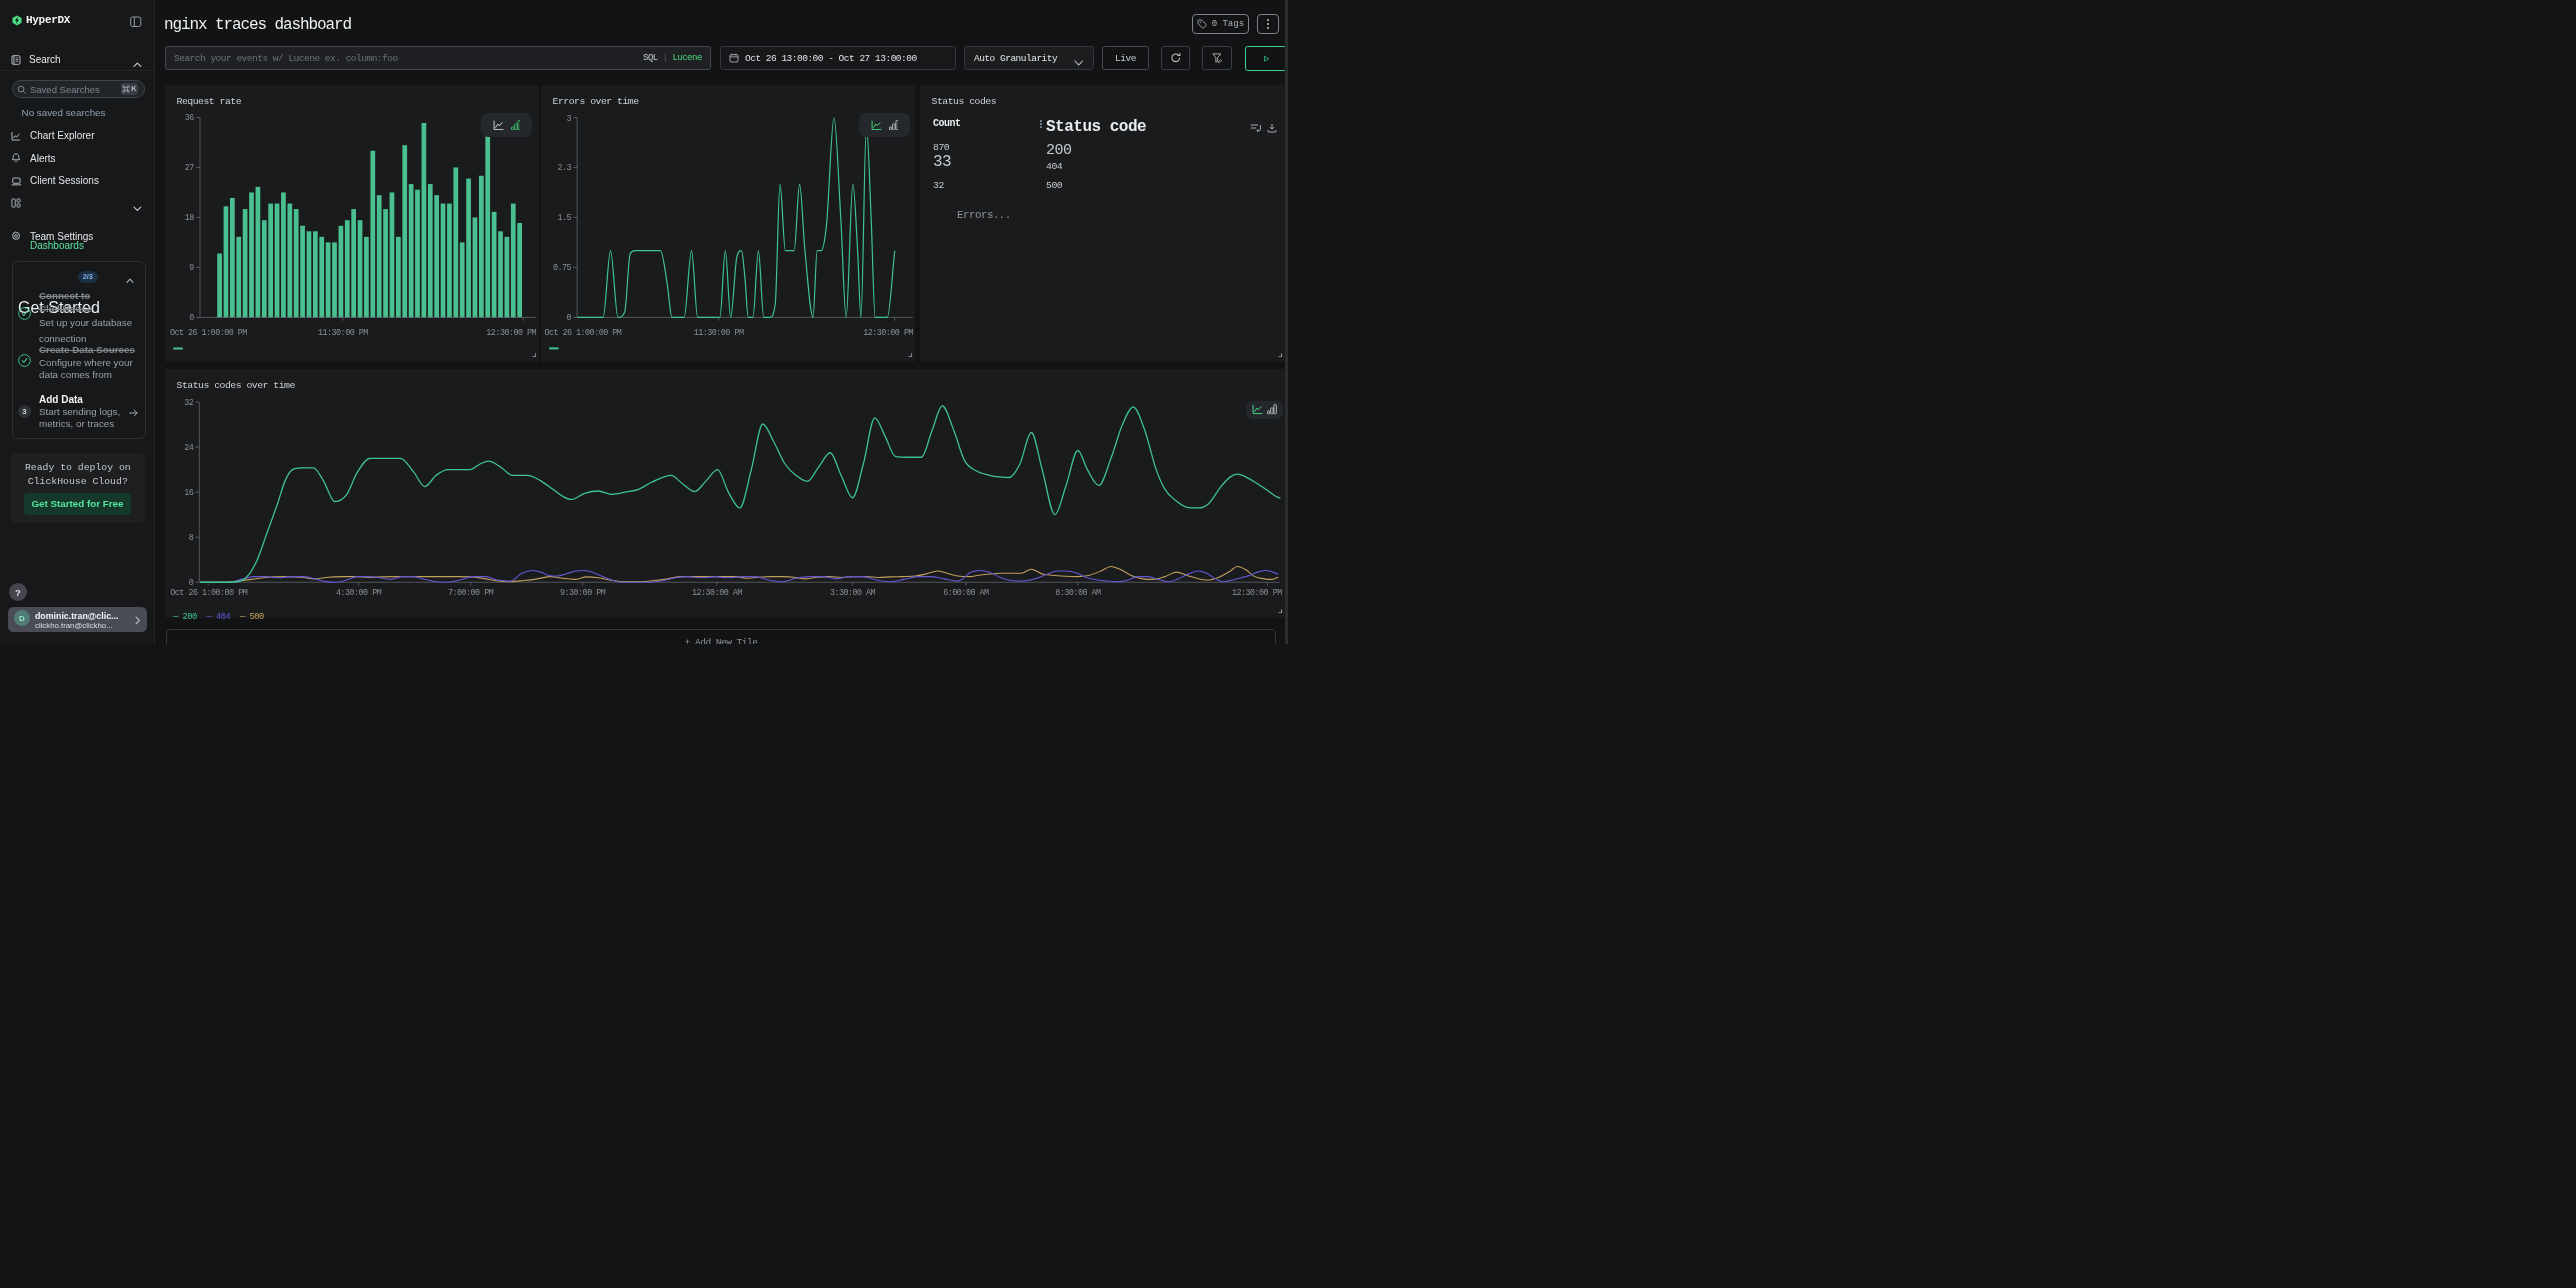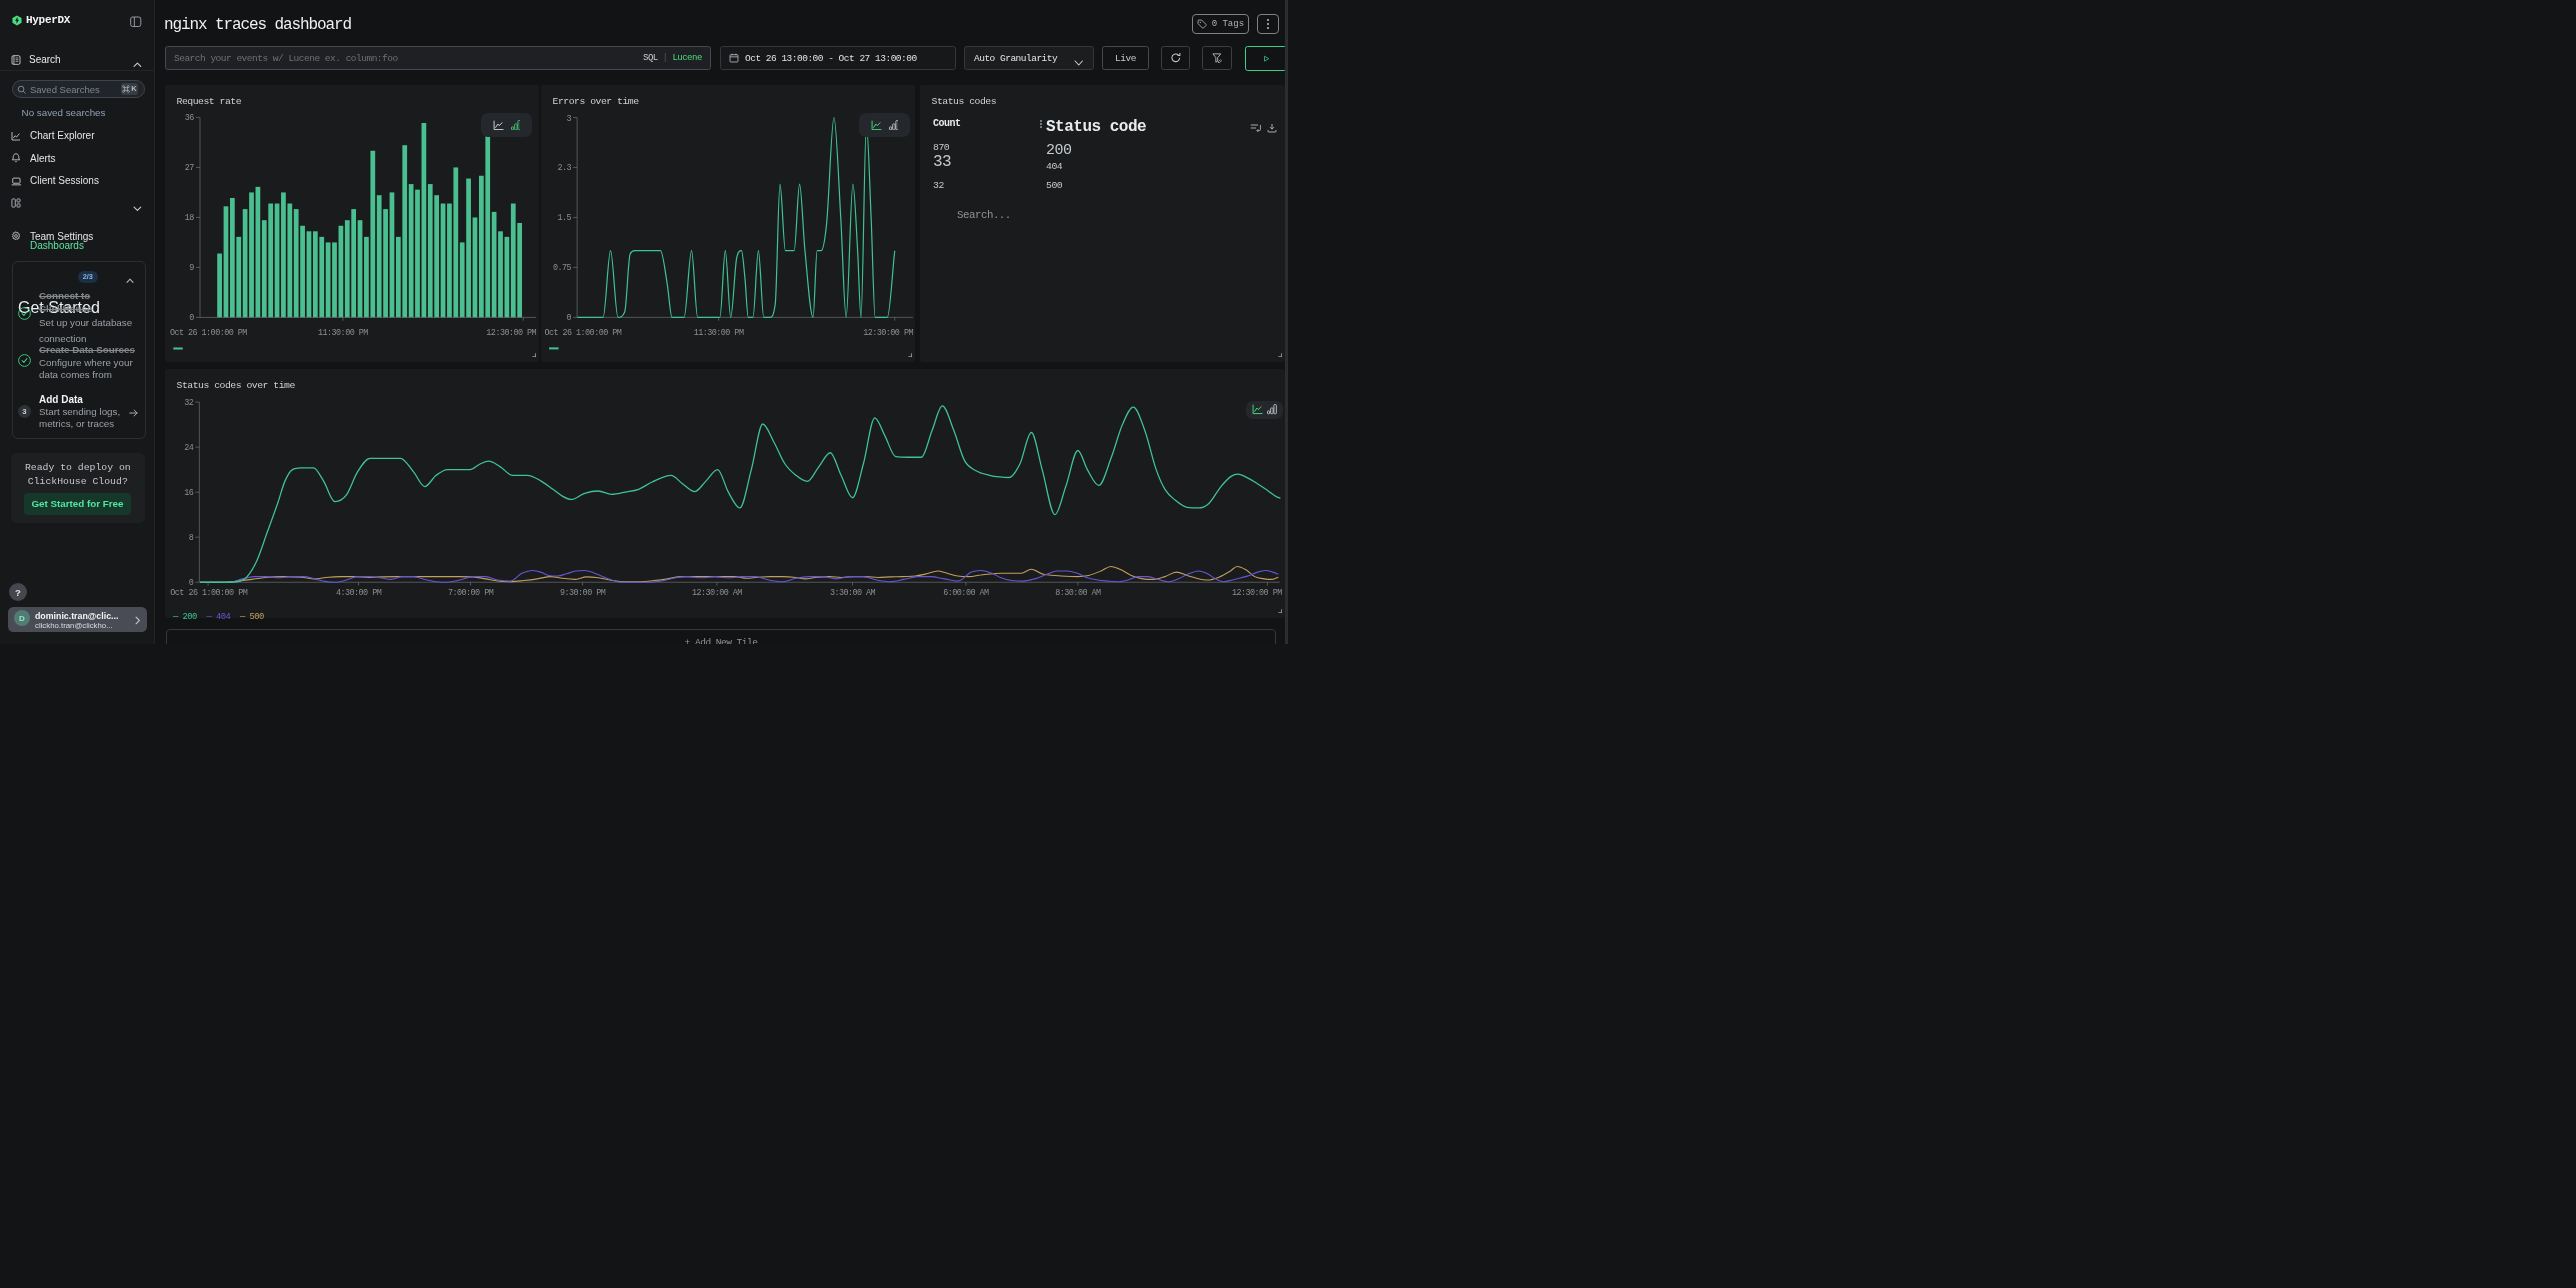--- a/index.html
+++ b/index.html
@@ -319,21 +319,21 @@
   <div class="abs" style="left:347px;top:38px;"><svg class="" width="10" height="10" viewBox="0 0 15 15" fill="none">
           <path d="M7.5 1.5 V9 M4.5 6.2 L7.5 9.2 L10.5 6.2" stroke="#b3b8bc" stroke-width="1.4" fill="none"></path>
           <path d="M1.5 10.5 V12.5 a1 1 0 0 0 1 1 H12.5 a1 1 0 0 0 1 -1 V10.5" stroke="#b3b8bc" stroke-width="1.4" fill="none"></path>
         </svg></div>
   <div class="abs mono" style="left:13px;top:57px;font-size:9.8px;color:#c6cacd;letter-spacing:-0.5px;">870</div>
   <div class="abs mono" style="left:126px;top:57px;font-size:15px;color:#c6cacd;letter-spacing:-0.5px;">200</div>
   <div class="abs mono" style="left:13px;top:68px;font-size:16px;color:#c6cacd;letter-spacing:-0.5px;">33</div>
   <div class="abs mono" style="left:126px;top:76px;font-size:9.8px;color:#c6cacd;letter-spacing:-0.5px;">404</div>
   <div class="abs mono" style="left:13px;top:95px;font-size:9.8px;color:#c6cacd;letter-spacing:-0.5px;">32</div>
   <div class="abs mono" style="left:126px;top:95px;font-size:9.8px;color:#c6cacd;letter-spacing:-0.5px;">500</div>
-  <div class="abs mono" style="left:37px;top:124px;font-size:10.8px;color:#8f9498;letter-spacing:-0.5px;">Search...</div>
+  <div class="abs mono" style="left:37px;top:124px;font-size:10.8px;color:#8f9498;letter-spacing:-0.5px;">Errors...</div>
   <div class="rsz" style="right:2.7px;bottom:2.7px;"><svg class="" width="5.4" height="5.4" viewBox="0 0 8 8" fill="none">
           <path d="M7 2 V7 H2" stroke="#9aa0a4" stroke-width="1.6"></path>
         </svg></div>
 </div>
 
 <div class="panel" style="left:165px;top:369px;width:1120px;height:249px;">
   <div class="ptitle">Status codes over time</div>
   <svg class="csvg" width="1120" height="249" viewBox="0 0 1658 369">
         <line x1="50" y1="49" x2="50" y2="316" stroke="#6e7377" stroke-width="1"></line>
 <line x1="44" y1="316.0" x2="50" y2="316.0" stroke="#6e7377" stroke-width="1"></line>

